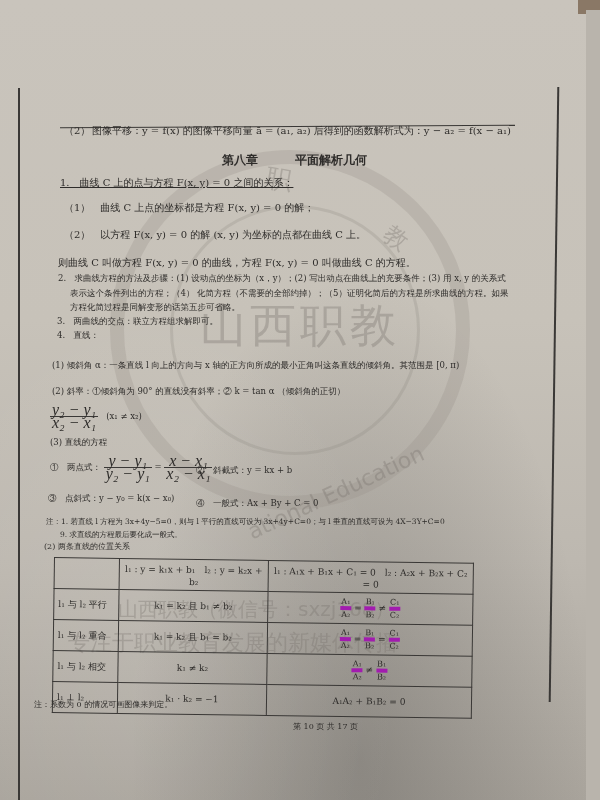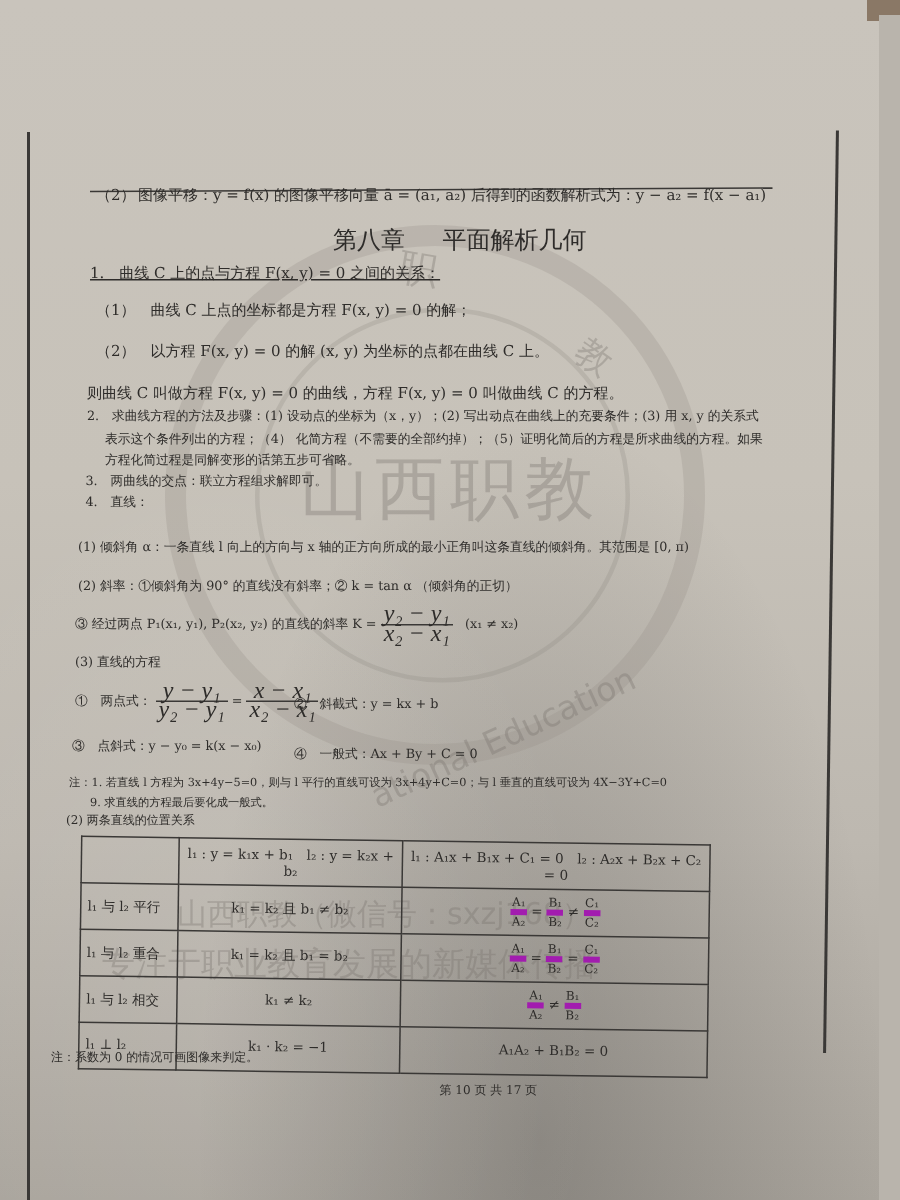--- a/index.html
+++ b/index.html
@@ -8,21 +8,21 @@
     font-family:"DejaVu Serif","Liberation Serif",serif;color:#2e2c2a;}
   .shade{position:absolute;left:0;top:0;width:600px;height:800px;pointer-events:none;
     background:radial-gradient(ellipse at 25% 85%,rgba(255,255,255,0.08),rgba(0,0,0,0) 40%),
                radial-gradient(ellipse at 60% 95%,rgba(40,40,40,0.25),rgba(0,0,0,0) 45%);}
   .corner{position:absolute;right:0;top:0;width:22px;height:14px;background:#8a7866;}
   .edge{position:absolute;right:0;top:10px;width:14px;height:790px;background:#b9b4ac;}
   .vline{position:absolute;width:2px;background:#3a3836;}
   .hrule{position:absolute;left:60px;top:126px;width:455px;height:1px;background:#3a3836;transform:rotate(-0.3deg);}
   .t{position:absolute;white-space:nowrap;font-size:10px;line-height:12px;}
   .sm{font-size:8.5px;}
-  .title{font-family:"DejaVu Sans","Liberation Sans",sans-serif;font-weight:normal;font-size:16px;}
+  .title{font-family:"DejaVu Sans","Liberation Sans",sans-serif;font-weight:bold;font-size:12px;}
   .wm{position:absolute;left:110px;top:150px;width:360px;height:360px;border-radius:50%;
       border:14px solid rgba(150,145,138,0.28);box-sizing:border-box;pointer-events:none;}
   .wm2{position:absolute;left:170px;top:205px;width:250px;height:250px;border-radius:50%;
       border:3px solid rgba(140,135,128,0.25);box-sizing:border-box;pointer-events:none;}
   .wmtext{position:absolute;color:rgba(120,116,110,0.35);font-family:"DejaVu Sans",sans-serif;pointer-events:none;}
   table.rel{position:absolute;left:54px;top:557px;width:420px;border-collapse:collapse;transform:rotate(0.8deg);transform-origin:left top;}
   table.rel td{border:1px solid #3a3836;font-size:9px;padding:2px 4px;height:26px;vertical-align:middle;}
   table.rel td.c1{width:56px;}
   table.rel td.c2{width:140px;text-align:center;}
   table.rel td.c3{text-align:center;}
@@ -67,21 +67,20 @@
 <div class="t sm" style="left:58px;top:272px;">2.　求曲线方程的方法及步骤：(1) 设动点的坐标为（x，y）；(2) 写出动点在曲线上的充要条件；(3) 用 x, y 的关系式</div>
 <div class="t sm" style="left:70px;top:287px;">表示这个条件列出的方程；（4） 化简方程（不需要的全部约掉）；（5）证明化简后的方程是所求曲线的方程。如果</div>
 <div class="t sm" style="left:70px;top:301px;">方程化简过程是同解变形的话第五步可省略。</div>
 <div class="t sm" style="left:57px;top:315px;">3.　两曲线的交点：联立方程组求解即可。</div>
 <div class="t sm" style="left:57px;top:329px;">4.　直线：</div>
 
 <div class="t sm" style="left:52px;top:359px;">(1) 倾斜角 α：一条直线 l 向上的方向与 x 轴的正方向所成的最小正角叫这条直线的倾斜角。其范围是 [0, π)</div>
 <div class="t sm" style="left:52px;top:385px;">(2) 斜率：①倾斜角为 90° 的直线没有斜率；② k = tan α （倾斜角的正切）</div>
 
 <div class="t sm" style="left:50px;top:404px;">
-  <span>③ 经过两点 P₁(x₁, y₁), P₂(x₂, y₂) 的直线的斜率 K =</span>
   <span class="ffrac">
     <span class="n">y₂ − y₁</span>
     <span class="d">x₂ − x₁</span>
   </span>
   &nbsp;&nbsp;<span>(x₁ ≠ x₂)</span>
 </div>
 
 <div class="t sm" style="left:50px;top:436px;">(3) 直线的方程</div>
 
 <div class="t sm" style="left:50px;top:455px;">

